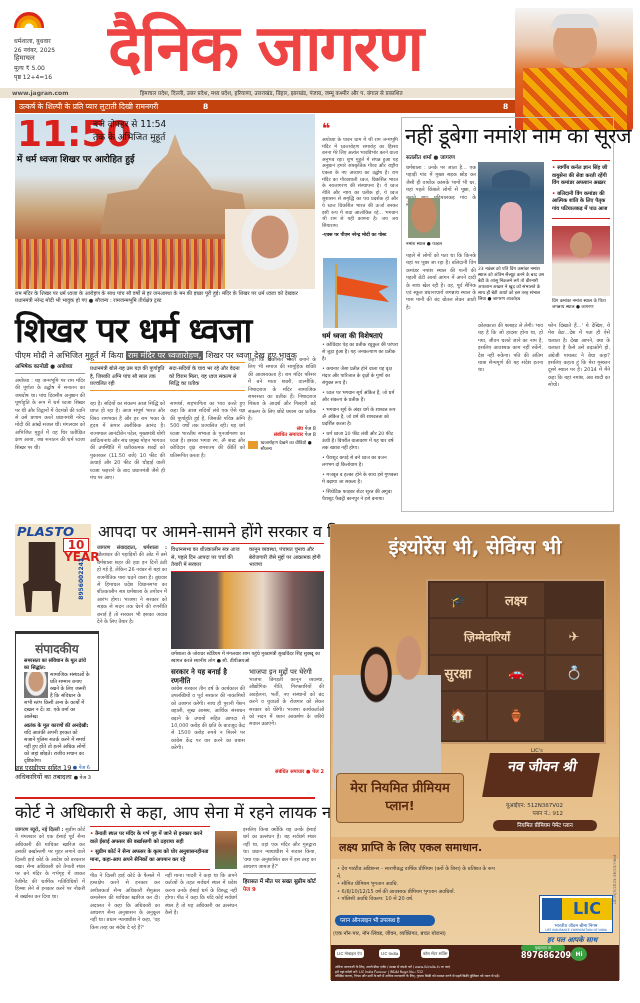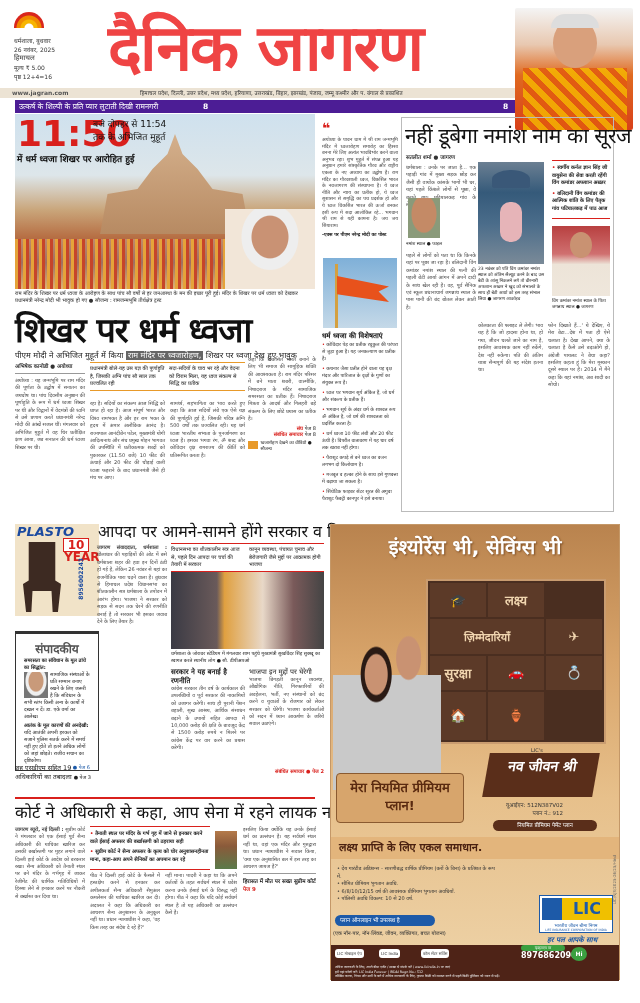--- a/index.html
+++ b/index.html
@@ -8,21 +8,21 @@
 .hdr-meta{left:14px;top:36px;font-size:6px;line-height:9px;color:#333}
 .logo-sun{left:14px;top:12px;width:30px;height:16px;border-radius:30px 30px 0 0;background:radial-gradient(circle at 50% 100%,#fff 0 4px,#f7b500 5px 8px,#f08a00 9px 12px,#d9261c 13px);overflow:hidden}
 .masthead{left:108px;top:8px;width:400px;height:80px;font-family:"DejaVu Sans",sans-serif;font-weight:900;font-size:64px;letter-spacing:-2px;color:#ef4444;line-height:80px;white-space:nowrap}
 .portrait{left:515px;top:8px;width:118px;height:122px;background:linear-gradient(180deg,#f4f4f4 0%,#e8c8b0 30%,#e06a20 55%,#d8401a 100%);border-radius:2px}
 .portrait .face{position:absolute;left:38px;top:10px;width:44px;height:50px;border-radius:50%;background:#d9a07c}
 .portrait .hair{position:absolute;left:36px;top:6px;width:48px;height:14px;border-radius:20px 20px 0 0;background:#ddd}
 .portrait .scarf{position:absolute;left:8px;top:60px;width:104px;height:62px;background:repeating-linear-gradient(45deg,#f5b400 0 6px,#e25a10 6px 12px);opacity:.85}
 .urlbar{left:0;top:88px;width:515px;height:10px;background:#ece3d4;font-size:6px;line-height:10px;color:#333}
 .urlbar .url{position:absolute;left:12px;font-weight:bold;color:#555}
 .urlbar .ed{position:absolute;left:140px;font-size:5.5px;color:#333}
-.redbar{left:15px;top:100px;width:500px;height:13px;background:#4c1d95;color:#fff;font-size:7.5px;line-height:13px;white-space:nowrap}
+.redbar{left:15px;top:100px;width:500px;height:13px;background:#c2410c;color:#fff;font-size:7.5px;line-height:13px;white-space:nowrap}
 .redbar span{position:absolute}
 .hero{left:15px;top:114px;width:300px;height:175px;background:linear-gradient(180deg,#cfe1ee 0%,#dde6ea 35%,#c9a57a 55%,#b77045 70%,#8a4a3a 85%,#d8a050 100%);overflow:hidden}
 .hero .temple{position:absolute;left:85px;top:20px;width:150px;height:100px;background:linear-gradient(180deg,#d4b08c,#b78a62);clip-path:polygon(0 100%,5% 60%,25% 55%,35% 35%,45% 20%,50% 0,55% 20%,65% 35%,75% 55%,95% 60%,100% 100%)}
 .hero .crowd{position:absolute;left:0;top:125px;width:300px;height:50px;background:repeating-linear-gradient(90deg,#e5a33a 0 3px,#c6452a 3px 6px,#fff3 6px 8px)}
 .hero .modi{position:absolute;right:0;top:95px;width:90px;height:80px;background:radial-gradient(ellipse at 50% 35%,#c99274 0 18px,#eee 19px 28px,#f2e6d8 29px);}
 .hero .big{position:absolute;left:2px;top:2px;font-size:36px;font-weight:bold;color:#d9201c;line-height:36px}
 .hero .tsub{position:absolute;left:78px;top:4px;font-size:9px;line-height:13px;color:#111;font-weight:normal}
 .hero .tsub2{position:absolute;left:2px;top:38px;font-size:9px;color:#111;font-weight:bold}
 .caption{left:15px;top:290px;width:300px;font-size:5.2px;line-height:7px;color:#333}
 .headline{left:15px;top:310px;width:300px;font-size:34px;font-weight:900;line-height:40px;letter-spacing:-1px;color:#111;white-space:nowrap}
@@ -44,21 +44,21 @@
 .story2 .h{position:absolute;left:405px;top:122px;font-size:21px;line-height:28px;color:#111;white-space:nowrap;letter-spacing:-.5px}
 .airman-img{left:478px;top:162px;width:66px;height:102px;background:linear-gradient(180deg,#6b7f92 0%,#355a7a 30%,#4a6c8a 60%,#7a8a98 100%)}
 .airman-img .cap{position:absolute;left:14px;top:8px;width:38px;height:18px;background:#3a5878;border-radius:50% 50% 10% 10%}
 .airman-img .child{position:absolute;left:22px;top:40px;width:22px;height:40px;border-radius:10px;background:#e6b4b8}
 .soldier{left:408px;top:198px;width:32px;height:40px;background:radial-gradient(ellipse at 50% 40%,#c48a66 0 12px,#8a9a7a 13px)}
 .oldman{left:552px;top:226px;width:58px;height:70px;background:linear-gradient(180deg,#b84040 0%,#d07070 40%,#ede4d8 55%,#efe7dc 100%)}
 .oldman .head{position:absolute;left:18px;top:6px;width:22px;height:26px;border-radius:50%;background:#c99272}
 .bul-red li{list-style:none;font-size:5.2px;line-height:7.5px;color:#222;margin-bottom:3px;font-weight:bold}
 .bul-red li::before{content:"• ";color:#d9201c}
 .hrred{height:1px;background:#d9201c}
-.plasto{left:15px;top:524px;width:84px;height:92px;background:#f1e3c8}
+.plasto{left:15px;top:524px;width:76px;height:92px;background:#f1e3c8}
 .plasto .brand{position:absolute;left:2px;top:0;font-size:13px;font-weight:900;font-style:italic;color:#1b4aa0}
 .plasto .chair{position:absolute;left:8px;top:18px;width:38px;height:70px;background:#3d2a22;clip-path:polygon(15% 0,85% 0,85% 55%,100% 60%,92% 100%,78% 100%,75% 70%,25% 70%,22% 100%,8% 100%,0 60%,15% 55%)}
 .plasto .badge{position:absolute;left:48px;top:14px;width:26px;height:14px;background:#fff;border:1px solid #d9201c;color:#d9201c;font-size:12px;font-weight:bold;line-height:12px;text-align:center}
 .plasto .phone{position:absolute;left:62px;top:34px;font-size:6px;color:#1b4aa0;font-weight:bold;writing-mode:vertical-rl;transform:rotate(180deg)}
 .editorial{left:15px;top:631px;width:84px;height:140px;border:1px solid #333;border-top:3px solid #333;padding:8px}
 .editorial .t{font-size:12px;font-weight:bold;color:#555;text-align:center;line-height:15px}
 .editorial .b{font-size:5px;line-height:7px;color:#222}
 .editorial .pic{float:left;width:24px;height:26px;margin:1px 2px 1px 0;background:radial-gradient(ellipse at 50% 35%,#c99a7a 0 7px,#eee 8px 10px,#777 11px)}
 .story3 .h{position:absolute;left:98px;top:520px;font-size:16px;color:#111;white-space:nowrap}
 .gathering{left:171px;top:572px;width:153px;height:77px;background:linear-gradient(90deg,#3a3a44 0%,#6a5a5a 30%,#e0a040 35%,#e8d8c8 60%,#7a5a5a 80%,#444 100%)}

